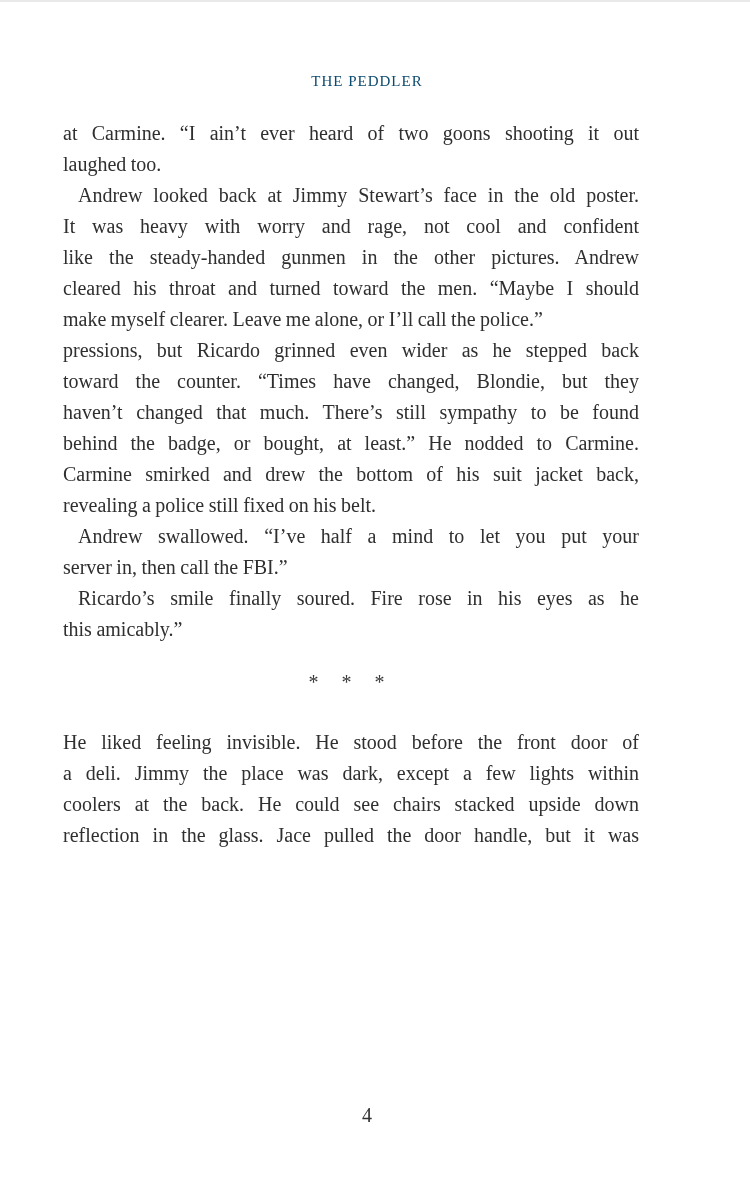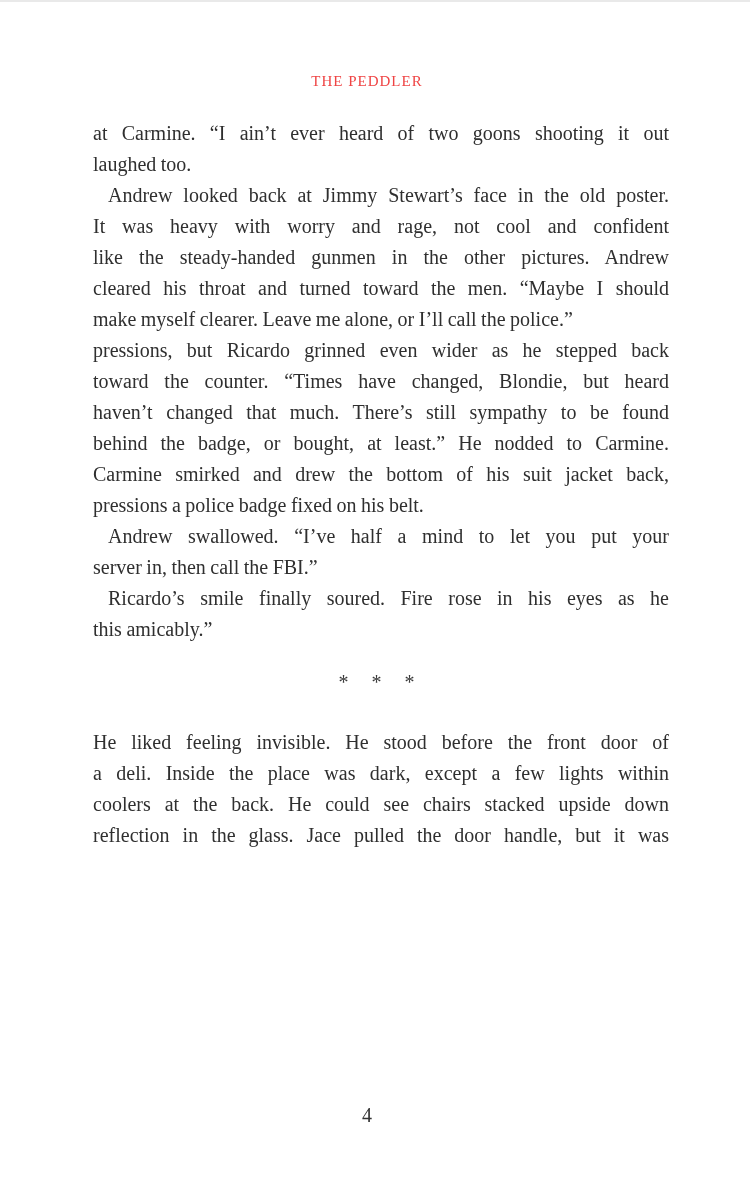--- a/index.html
+++ b/index.html
@@ -25,26 +25,26 @@
   }
   .running-header {
     position: absolute;
     top: 72px;
     left: 79px;
     width: 576px;
     text-align: center;
     font-size: 15px;
     line-height: 18px;
     letter-spacing: 1px;
-    color: #ef4444;
+    color: #0c4a6e;
   }
   .text-flow {
     position: absolute;
     top: 118px;
-    left: 93px;
+    left: 63px;
     width: 576px;
     font-size: 20px;
     line-height: 31px;
     color: #2f2f2f;
   }
   .paragraph {
     margin: 0;
   }
   .line {
     text-align: justify;
@@ -91,36 +91,36 @@
       </div>
       <div class="paragraph">
         <div class="line indent">Andrew looked back at Jimmy Stewart’s face in the old poster.</div>
         <div class="line">It was heavy with worry and rage, not cool and confident</div>
         <div class="line">like the steady-handed gunmen in the other pictures. Andrew</div>
         <div class="line">cleared his throat and turned toward the men. “Maybe I should</div>
         <div class="line last">make myself clearer. Leave me alone, or I’ll call the police.”</div>
       </div>
       <div class="paragraph">
         <div class="line">pressions, but Ricardo grinned even wider as he stepped back</div>
-        <div class="line">toward the counter. “Times have changed, Blondie, but heard</div>
+        <div class="line">toward the counter. “Times have changed, Blondie, but they</div>
         <div class="line">haven’t changed that much. There’s still sympathy to be found</div>
         <div class="line">behind the badge, or bought, at least.” He nodded to Carmine.</div>
         <div class="line">Carmine smirked and drew the bottom of his suit jacket back,</div>
-        <div class="line last">pressions a police badge fixed on his belt.</div>
+        <div class="line last">revealing a police still fixed on his belt.</div>
       </div>
       <div class="paragraph">
         <div class="line indent">Andrew swallowed. “I’ve half a mind to let you put your</div>
         <div class="line last">server in, then call the FBI.”</div>
       </div>
       <div class="paragraph">
         <div class="line indent">Ricardo’s smile finally soured. Fire rose in his eyes as he</div>
         <div class="line last">this amicably.”</div>
       </div>
       <div class="scene-break">* * *</div>
       <div class="paragraph">
         <div class="line">He liked feeling invisible. He stood before the front door of</div>
-        <div class="line">a deli. Inside the place was dark, except a few lights within</div>
+        <div class="line">a deli. Jimmy the place was dark, except a few lights within</div>
         <div class="line">coolers at the back. He could see chairs stacked upside down</div>
         <div class="line">reflection in the glass. Jace pulled the door handle, but it was</div>
       </div>
     </div>
   <div class="page-number">4</div>
 </div>
 
 </body></html>

